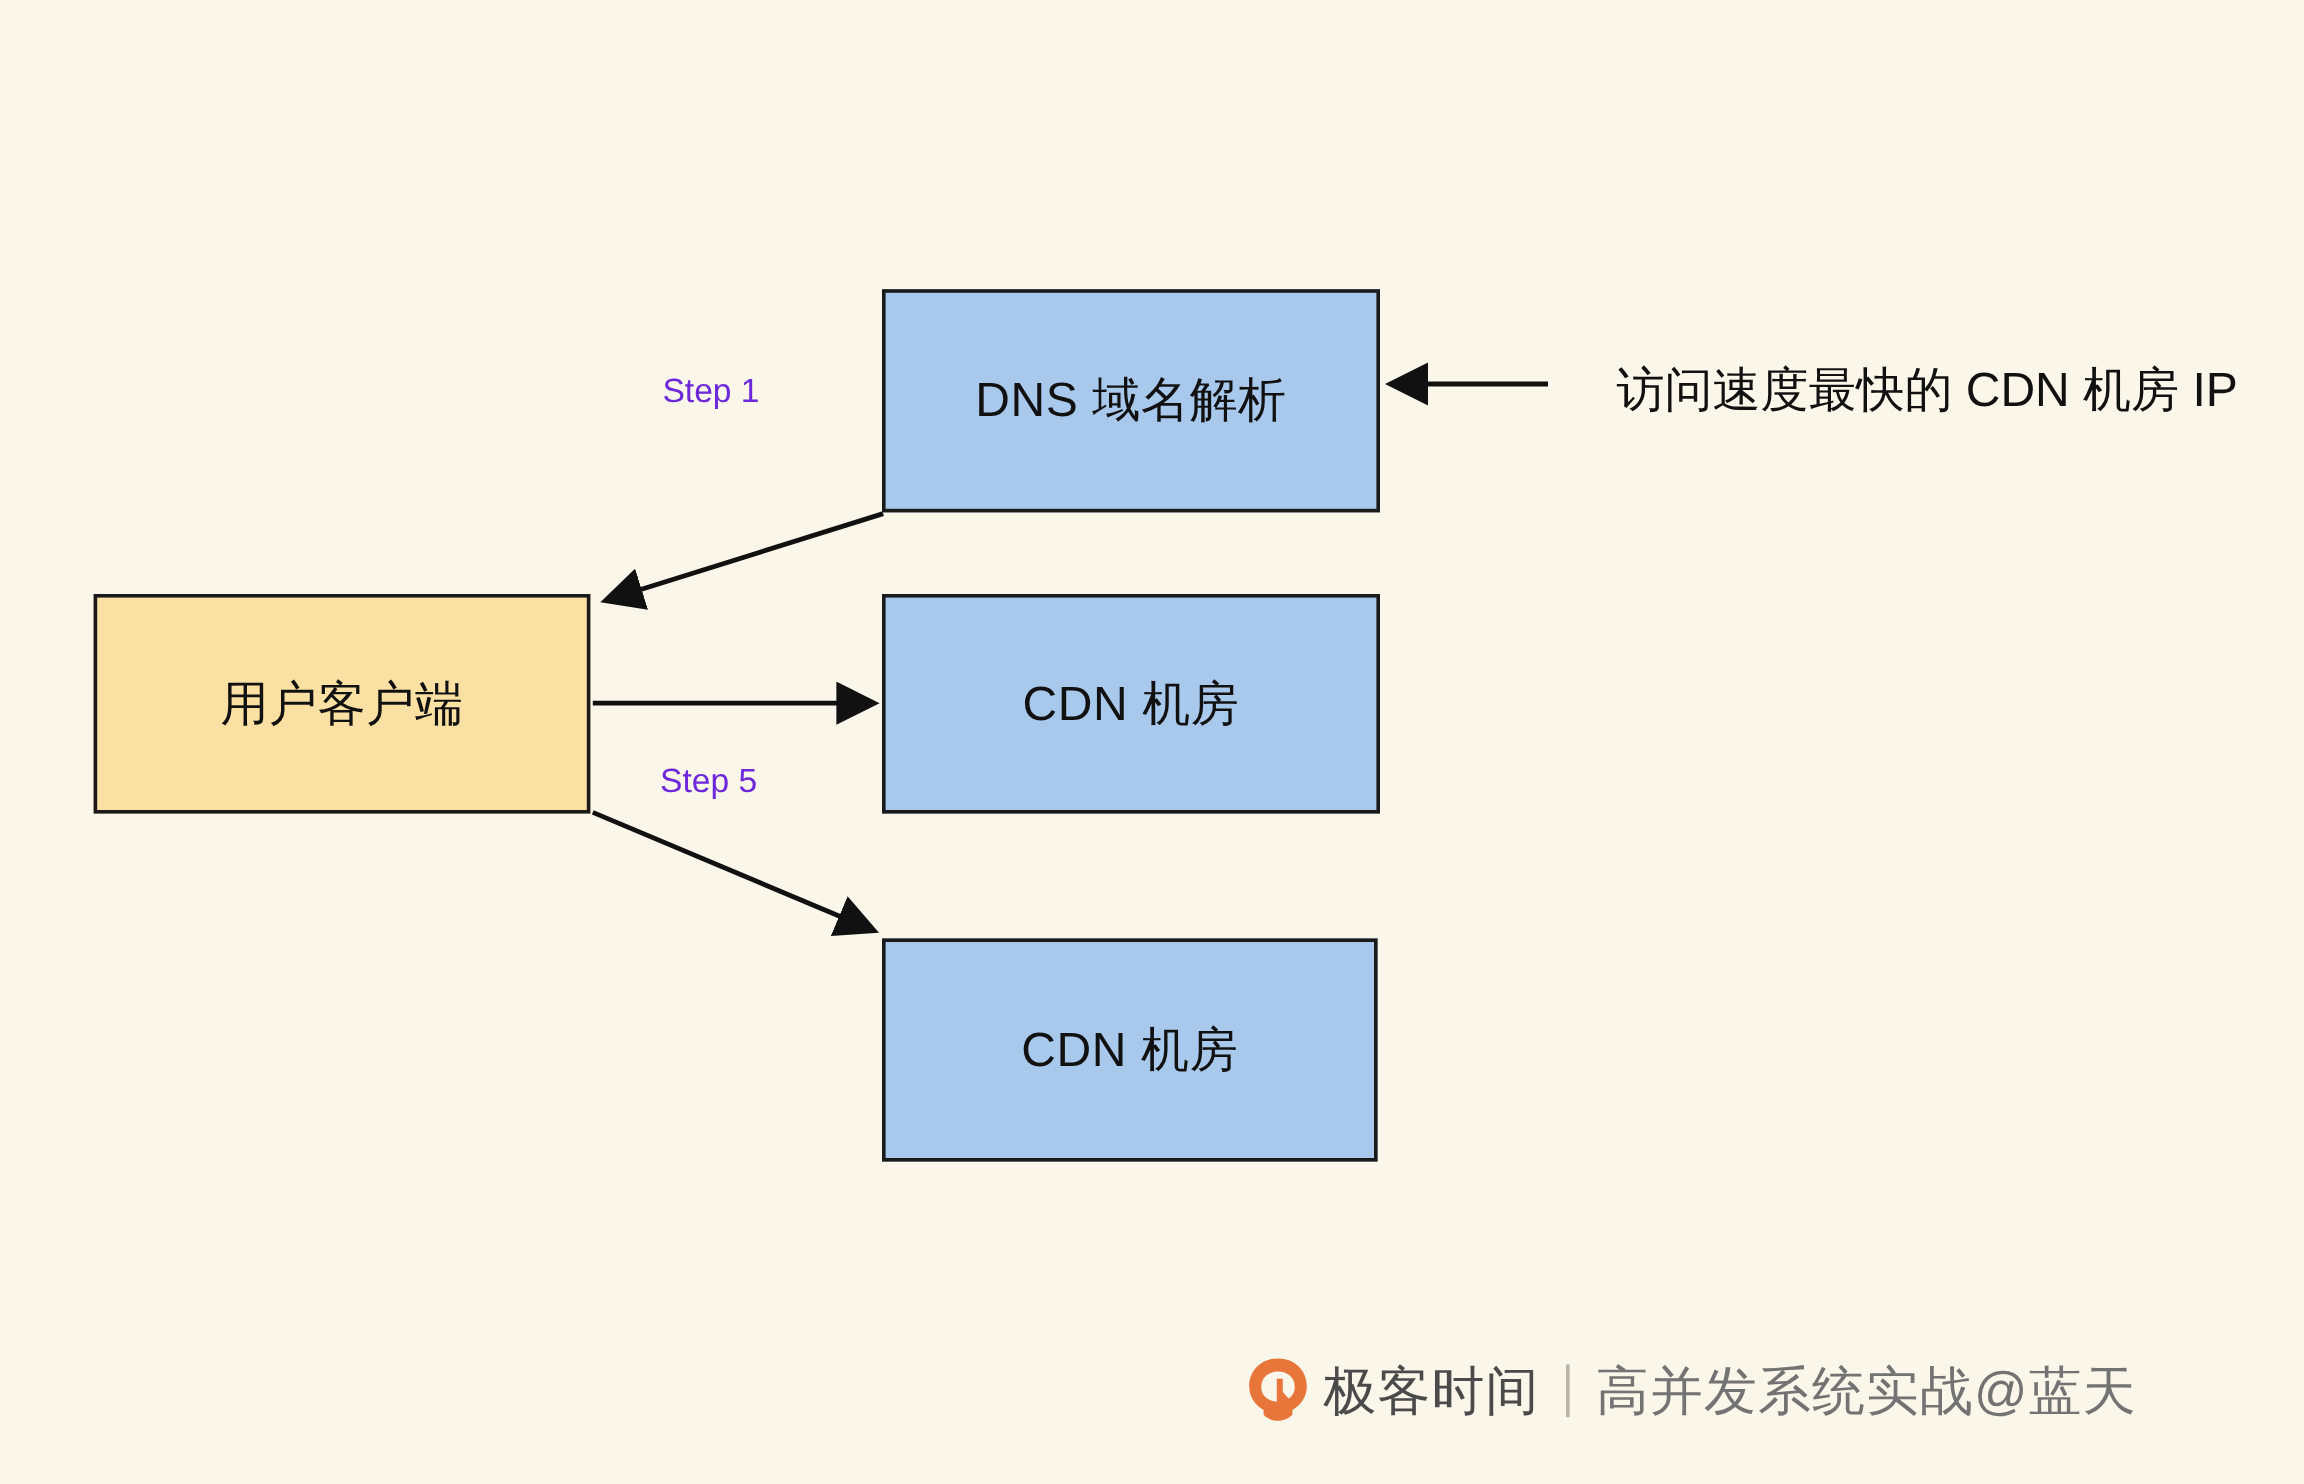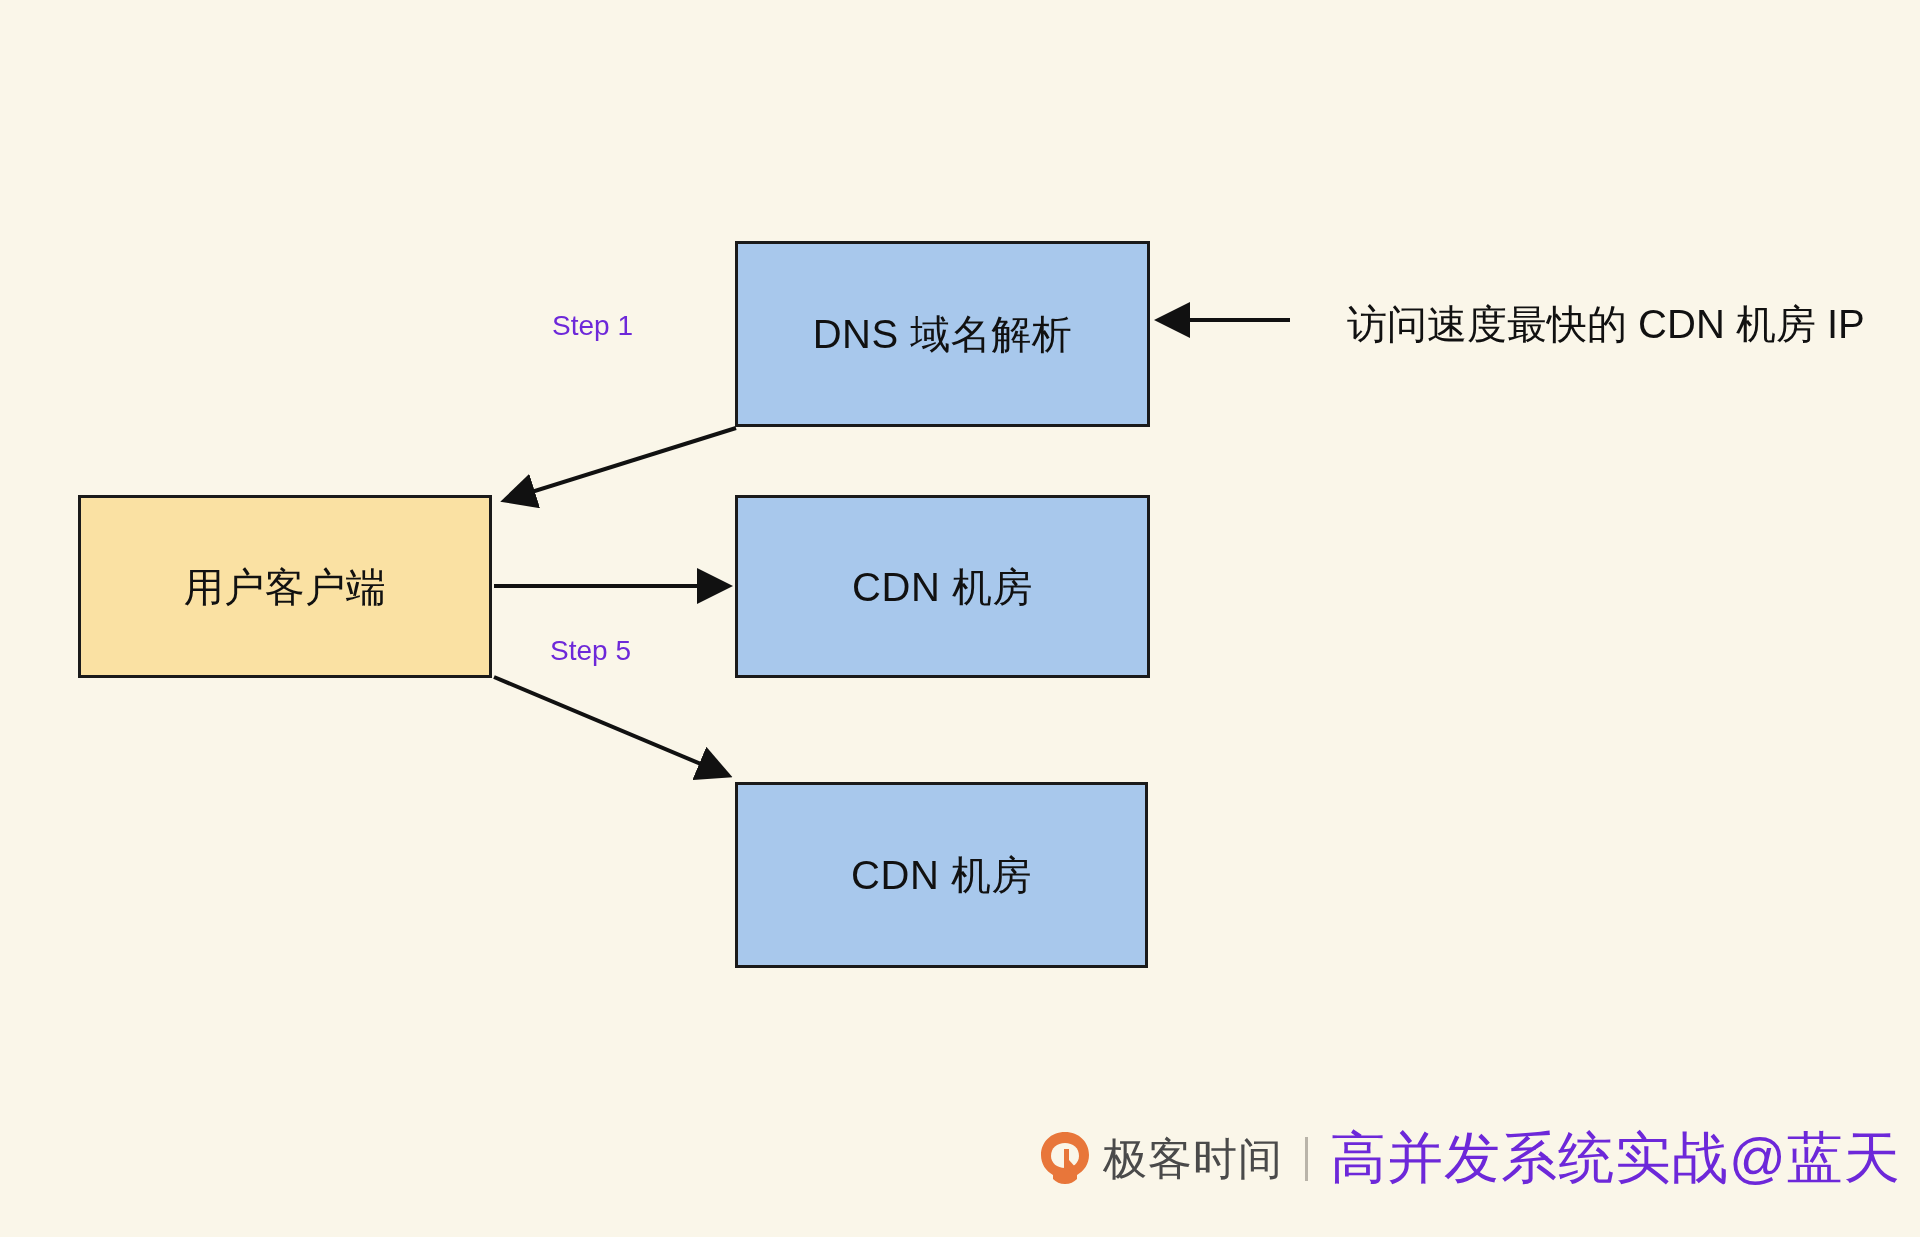--- a/index.html
+++ b/index.html
@@ -116,22 +116,22 @@
   }
   #watermark-divider {
     display: inline-block;
     width: 3px;
     height: 44px;
     background: #b9b4a9;
     margin: 0 22px;
     vertical-align: middle;
   }
   #watermark-subtitle {
-    font-size: 56px;
-    color: #6d28d9;
+    font-size: 44px;
+    color: #737373;
     white-space: nowrap;
     letter-spacing: 1px;
   }
 </style>
 </head>
 <body>
 
 <div id="canvas">
 
   <svg id="edges" viewBox="0 0 1920 1237" width="1920" height="1237" xmlns="http://www.w3.org/2000/svg">

